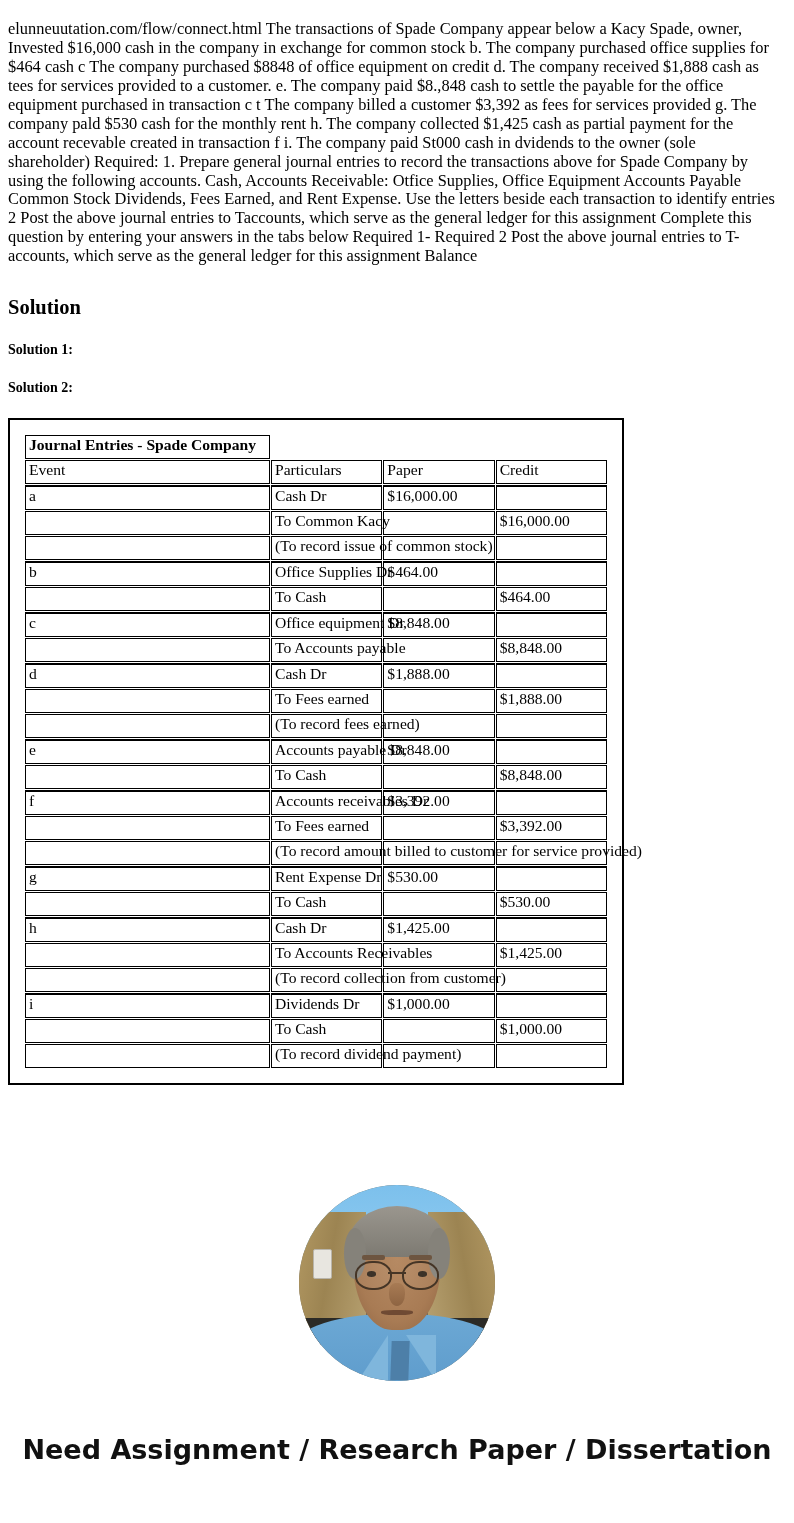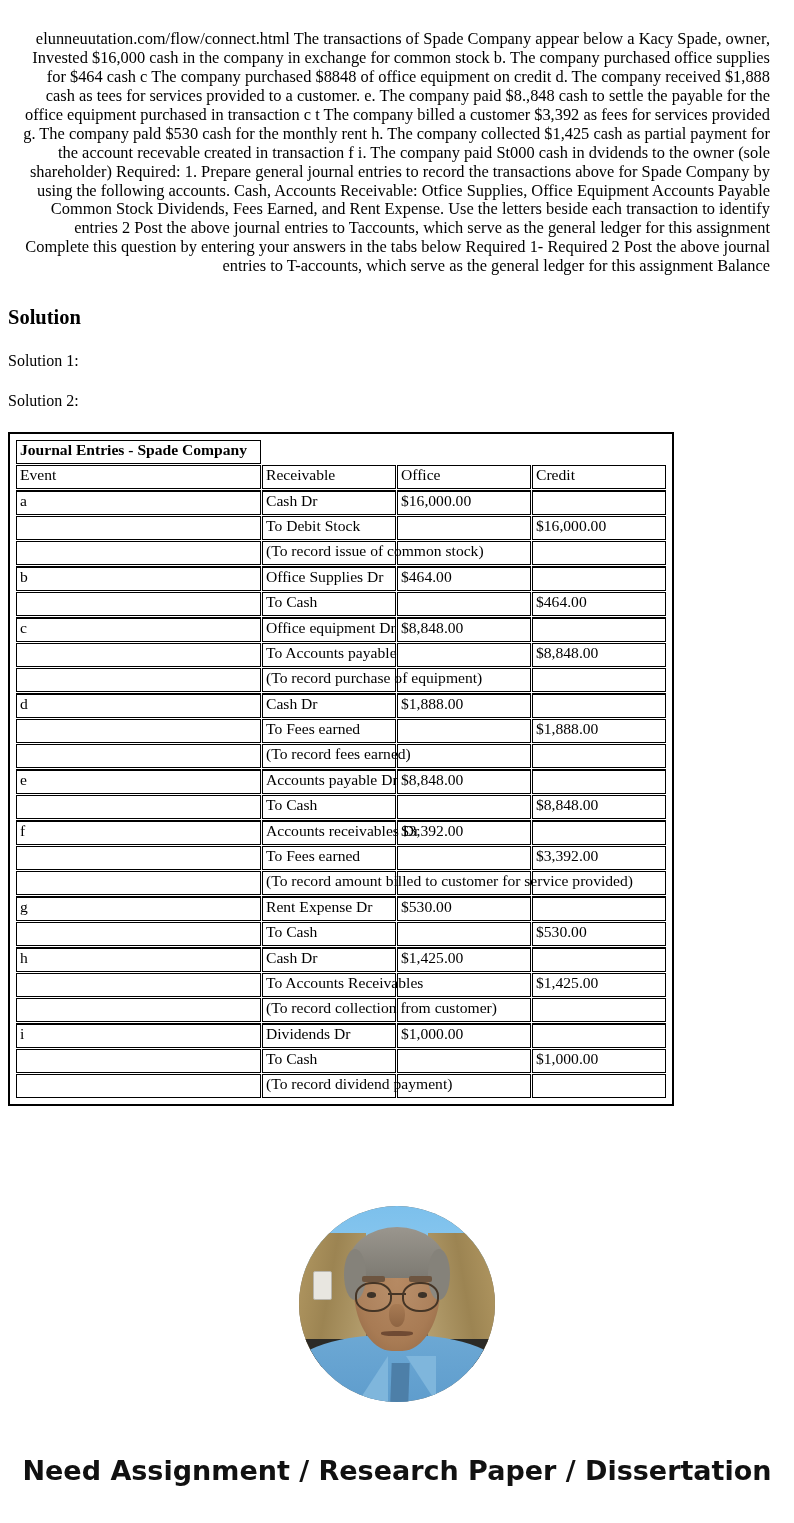--- a/index.html
+++ b/index.html
@@ -17,49 +17,49 @@
   }
 
   .page {
     width: 794px;
     box-sizing: border-box;
     padding: 0;
   }
 
   
   .intro {
-    margin: 10px;
+    margin: 0;
     padding: 20px 14px 0 8px;
     font-size: 16.4px;
     line-height: 1.155;
-    text-align: right;
+    text-align: left;
     color: #000;
   }
 
   
   .h-solution {
     font-size: 20.5px;
     font-weight: bold;
     margin: 30px 0 4px 8px;
     line-height: 1.1;
   }
   .h-sub {
-    font-size: 16px;
-    font-weight: normal;
+    font-size: 14px;
+    font-weight: bold;
     margin: 23px 0 0 8px;
     line-height: 1.1;
   }
 
   
   .table-wrap {
     margin: 22px 0 0 8px;
-    width: 666px;
+    width: 616px;
     border: 2px solid #000;
     box-sizing: border-box;
-    padding: 5px;
+    padding: 14px;
     background: #fff;
   }
   table.journal {
     border-collapse: separate;
     border-spacing: 1px;
     width: 100%;
     table-layout: fixed;
     font-size: 15.6px;
     line-height: 1.05;
   }
@@ -273,33 +273,33 @@
     <table class="journal">
       <tbody>
         <tr class="title-row">
           <td class="title-cell">Journal Entries - Spade Company</td>
           <td class="blank"></td>
           <td class="blank"></td>
           <td class="blank"></td>
         </tr>
         <tr>
           <td class="head c-event">Event</td>
-          <td class="head c-part">Receivable</td>
-          <td class="head c-debit">Office</td>
+          <td class="head c-part">Particulars</td>
+          <td class="head c-debit">Paper</td>
           <td class="head c-credit">Credit</td>
         </tr>
       <tr class="group-start">
             <td class="c-event">a</td>
             <td class="c-part">Cash Dr</td>
             <td class="c-debit">$16,000.00</td>
             <td class="c-credit"></td>
           </tr>
           <tr>
             <td class="c-event"></td>
-            <td class="c-part indent">To Debit Stock</td>
+            <td class="c-part indent">To Common Kacy</td>
             <td class="c-debit"></td>
             <td class="c-credit">$16,000.00</td>
           </tr>
           <tr>
             <td class="c-event"></td>
             <td class="c-part">(To record issue of common stock)</td>
             <td class="c-debit"></td>
             <td class="c-credit"></td>
           </tr>
           <tr class="group-start">
@@ -318,26 +318,20 @@
             <td class="c-event">c</td>
             <td class="c-part">Office equipment Dr</td>
             <td class="c-debit">$8,848.00</td>
             <td class="c-credit"></td>
           </tr>
           <tr>
             <td class="c-event"></td>
             <td class="c-part indent">To Accounts payable</td>
             <td class="c-debit"></td>
             <td class="c-credit">$8,848.00</td>
-          </tr>
-          <tr>
-            <td class="c-event"></td>
-            <td class="c-part">(To record purchase of equipment)</td>
-            <td class="c-debit"></td>
-            <td class="c-credit"></td>
           </tr>
           <tr class="group-start">
             <td class="c-event">d</td>
             <td class="c-part">Cash Dr</td>
             <td class="c-debit">$1,888.00</td>
             <td class="c-credit"></td>
           </tr>
           <tr>
             <td class="c-event"></td>
             <td class="c-part indent">To Fees earned</td>

